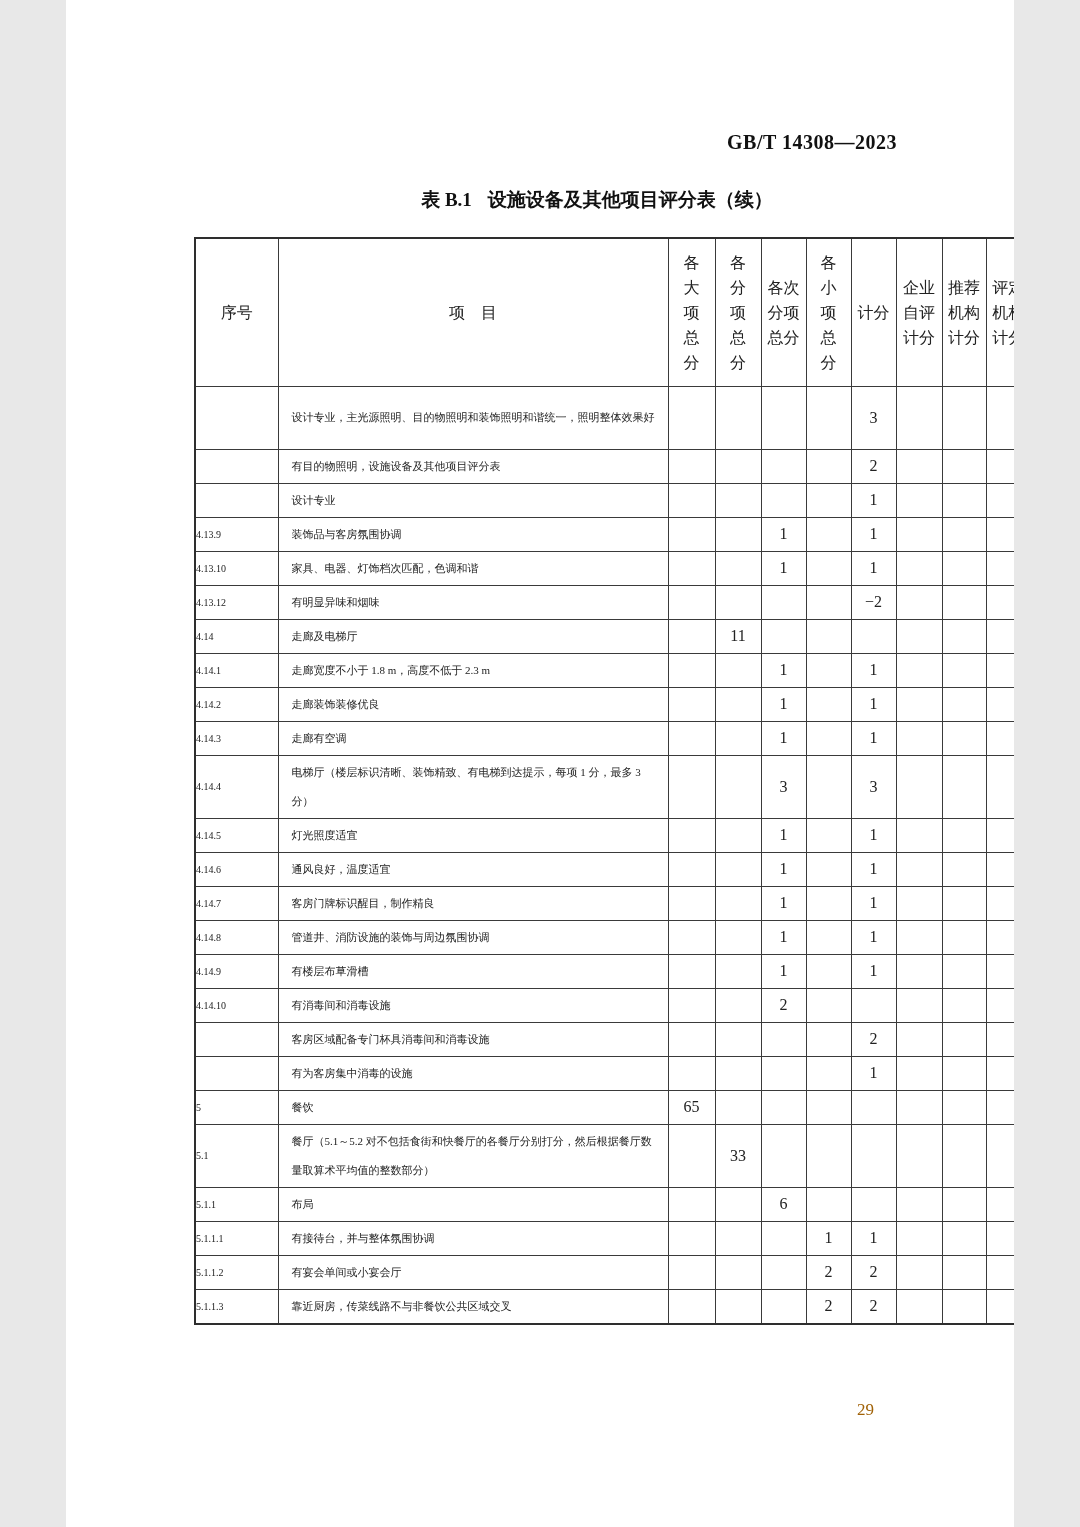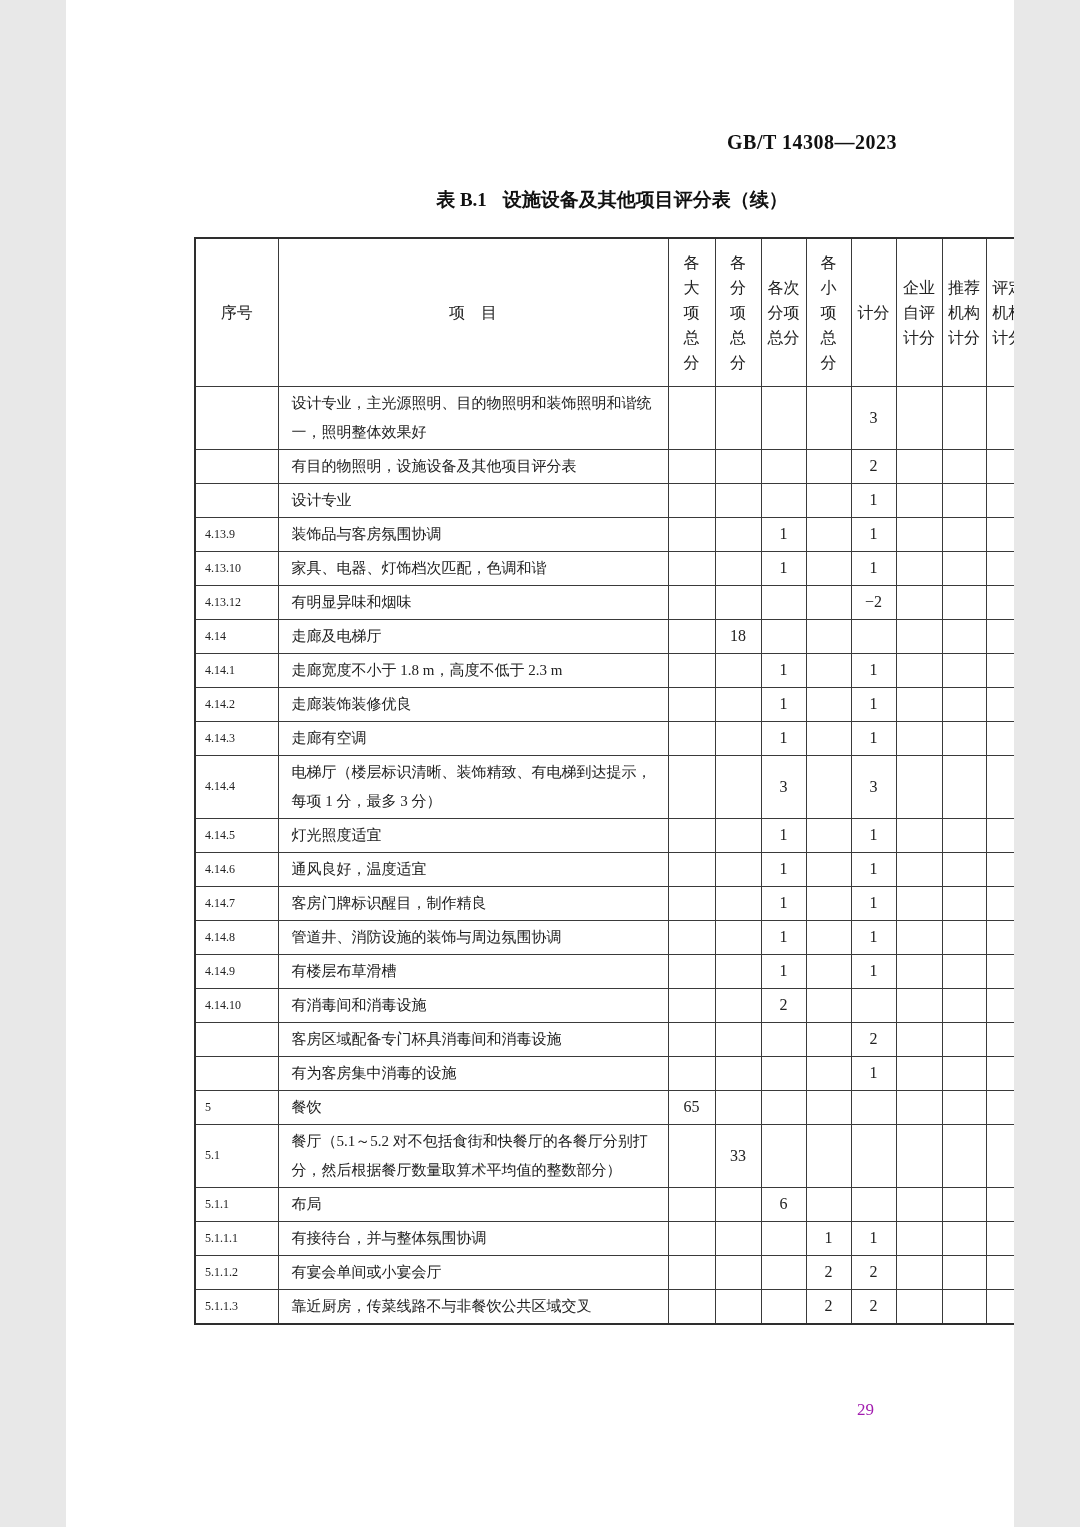--- a/index.html
+++ b/index.html
@@ -18,21 +18,21 @@
     top: 131px;
     right: 117px;
     font-size: 20px;
     font-weight: bold;
     letter-spacing: 0.5px;
     color: #111;
   }
   .table-title {
     position: absolute;
     top: 187px;
-    left: 128px;
+    left: 113px;
     width: 836px;
     text-align: center;
     font-size: 19px;
     font-weight: bold;
     color: #111;
   }
   .table-title .t-label { margin-right: 16px; }
   table.score-table {
     position: absolute;
     left: 128px;
@@ -52,43 +52,42 @@
   .score-table th {
     font-size: 16px;
     line-height: 25px;
     text-align: center;
     white-space: pre-line;
     color: #222;
   }
   .score-table tr.single { height: 34px; }
   .score-table tr.double { height: 63px; }
   td.serial {
-    font-size: 12px;
+    font-size: 10px;
     text-align: left;
-    padding-left: 9px;
     color: #222;
   }
   td.item {
-    font-size: 15px;
+    font-size: 11px;
     text-align: left;
     padding: 2px 12px 2px 13px;
     line-height: 29px;
     color: #222;
   }
   td.num {
     font-size: 16px;
     text-align: center;
     color: #222;
   }
   .page-number {
     position: absolute;
     top: 1400px;
     right: 140px;
     font-size: 17px;
-    color: #a21caf;
+    color: #a16207;
   }
 </style>
 </head>
 <body>
 
 <div class="page">
 
   <div class="doc-header">GB/T 14308—2023</div>
 
   <div class="table-title">
@@ -212,21 +211,21 @@
           <td class="num"></td>
           <td class="num">−2</td>
           <td class="num"></td>
           <td class="num"></td>
           <td class="num"></td>
         </tr>
         <tr class="single">
           <td class="serial">4.14</td>
           <td class="item">走廊及电梯厅</td>
           <td class="num"></td>
-          <td class="num">18</td>
+          <td class="num">11</td>
           <td class="num"></td>
           <td class="num"></td>
           <td class="num"></td>
           <td class="num"></td>
           <td class="num"></td>
           <td class="num"></td>
         </tr>
         <tr class="single">
           <td class="serial">4.14.1</td>
           <td class="item">走廊宽度不小于 1.8 m，高度不低于 2.3 m</td>

